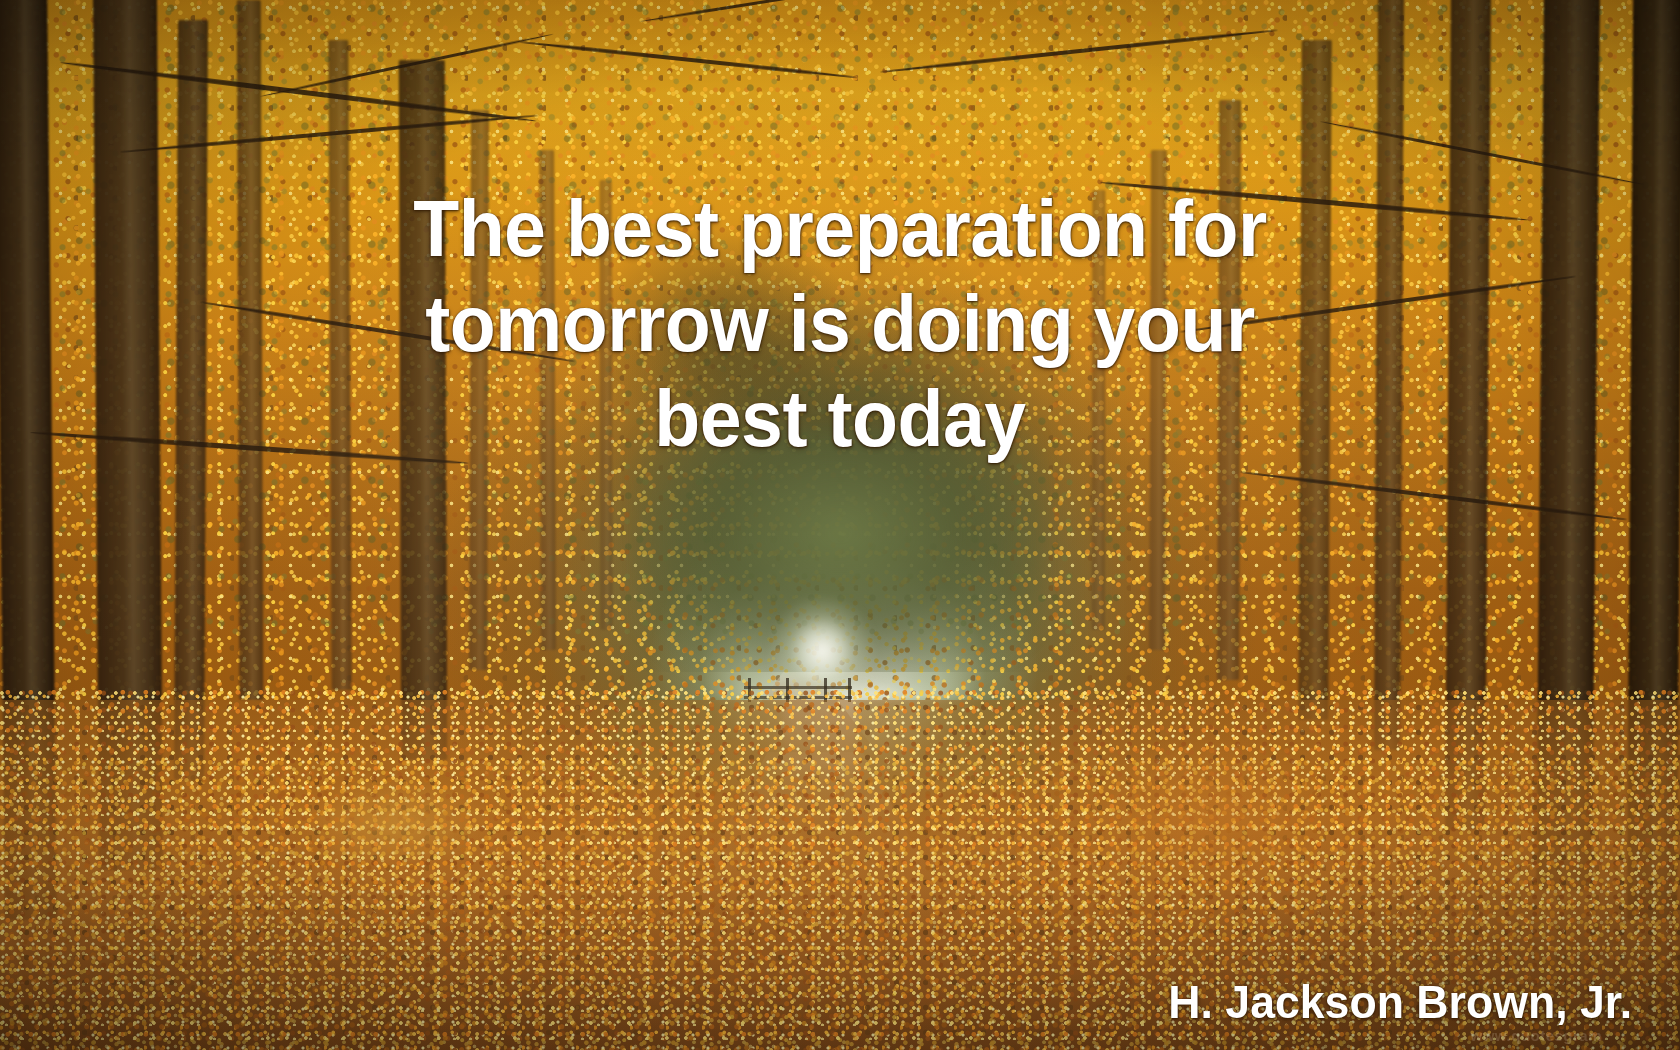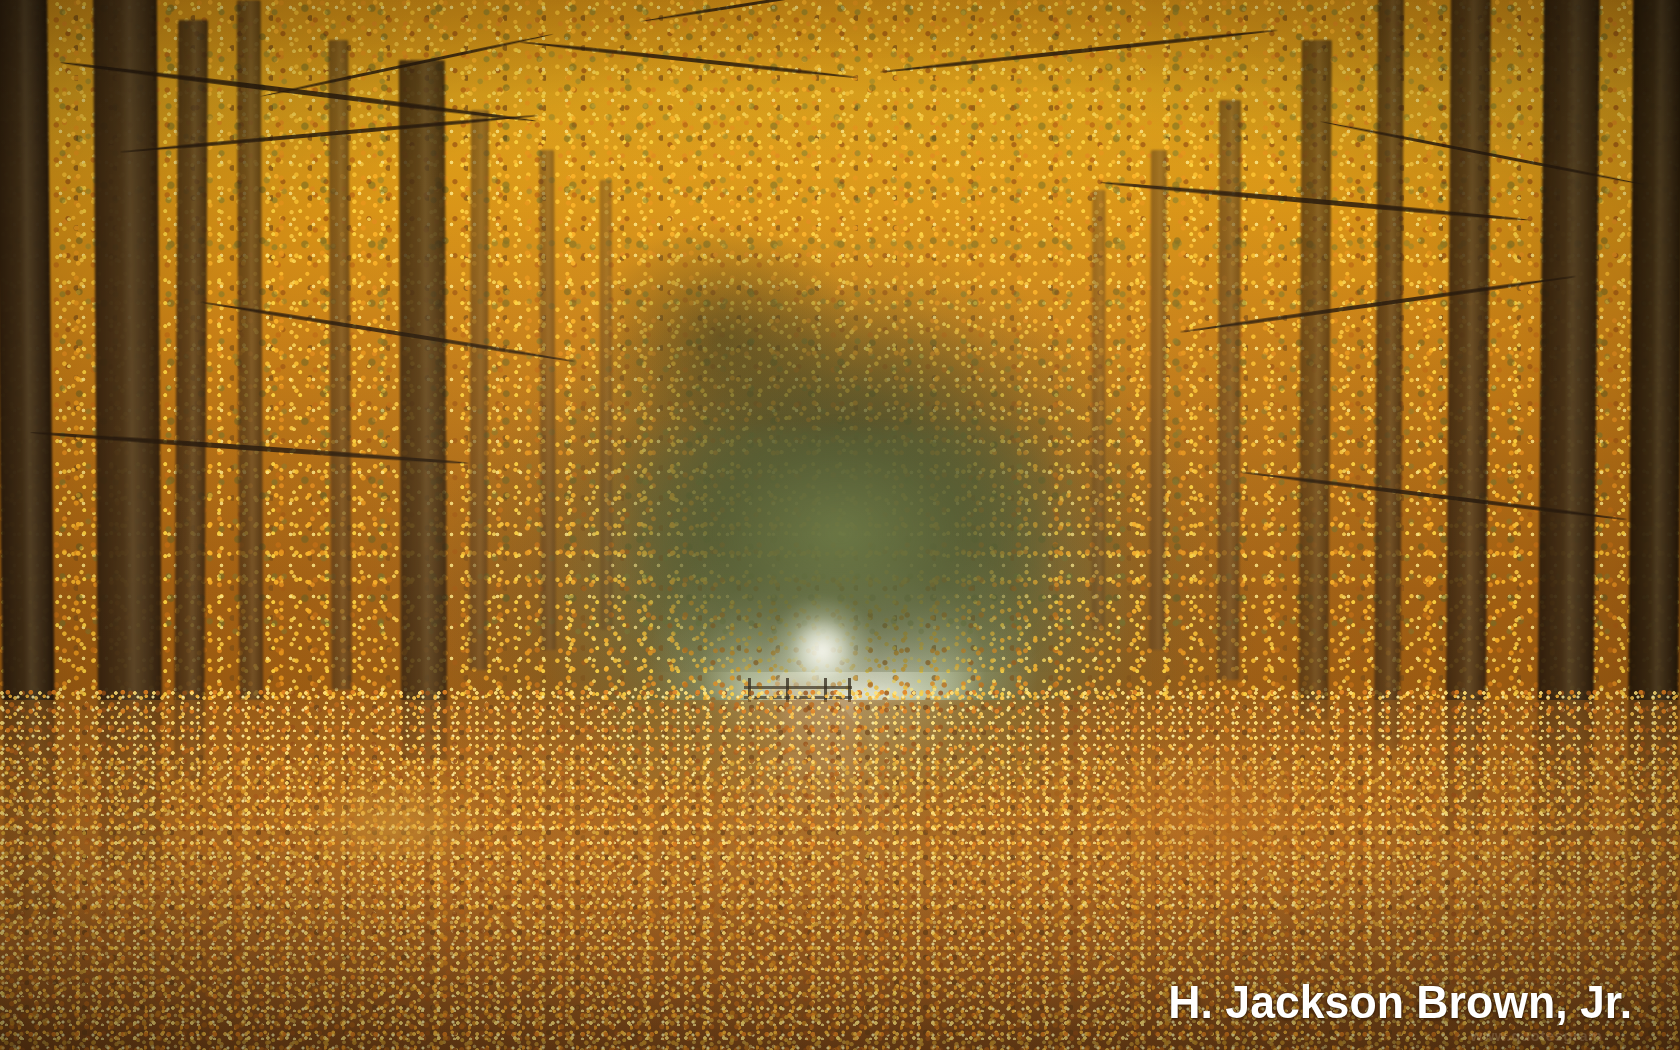--- a/index.html
+++ b/index.html
@@ -320,17 +320,22 @@
                 background:radial-gradient(ellipse 60% 58% at 50% 70%,
                   rgba(206,152,58,0.55), rgba(180,120,40,0) 72%);filter:blur(4px);"></div>
     <div style="position:absolute;left:1060px;top:700px;width:300px;height:190px;
                 background:radial-gradient(ellipse 58% 56% at 50% 60%,
                   rgba(196,118,36,0.50), rgba(160,96,30,0) 74%);filter:blur(5px);"></div>
 
     <div class="layer-grade"></div>
     <div class="layer-vignette"></div>
   </div>
 
+  <div id="quote-block">
+    <span class="quote-line">The best preparation for</span>
+    <span class="quote-line">tomorrow is doing your</span>
+    <span class="quote-line">best today</span>
+  </div>
 
   <div id="attribution">H. Jackson Brown, Jr.</div>
   <div id="watermark">www.quotesgram</div>
 
 </div>
 
 </body></html>

